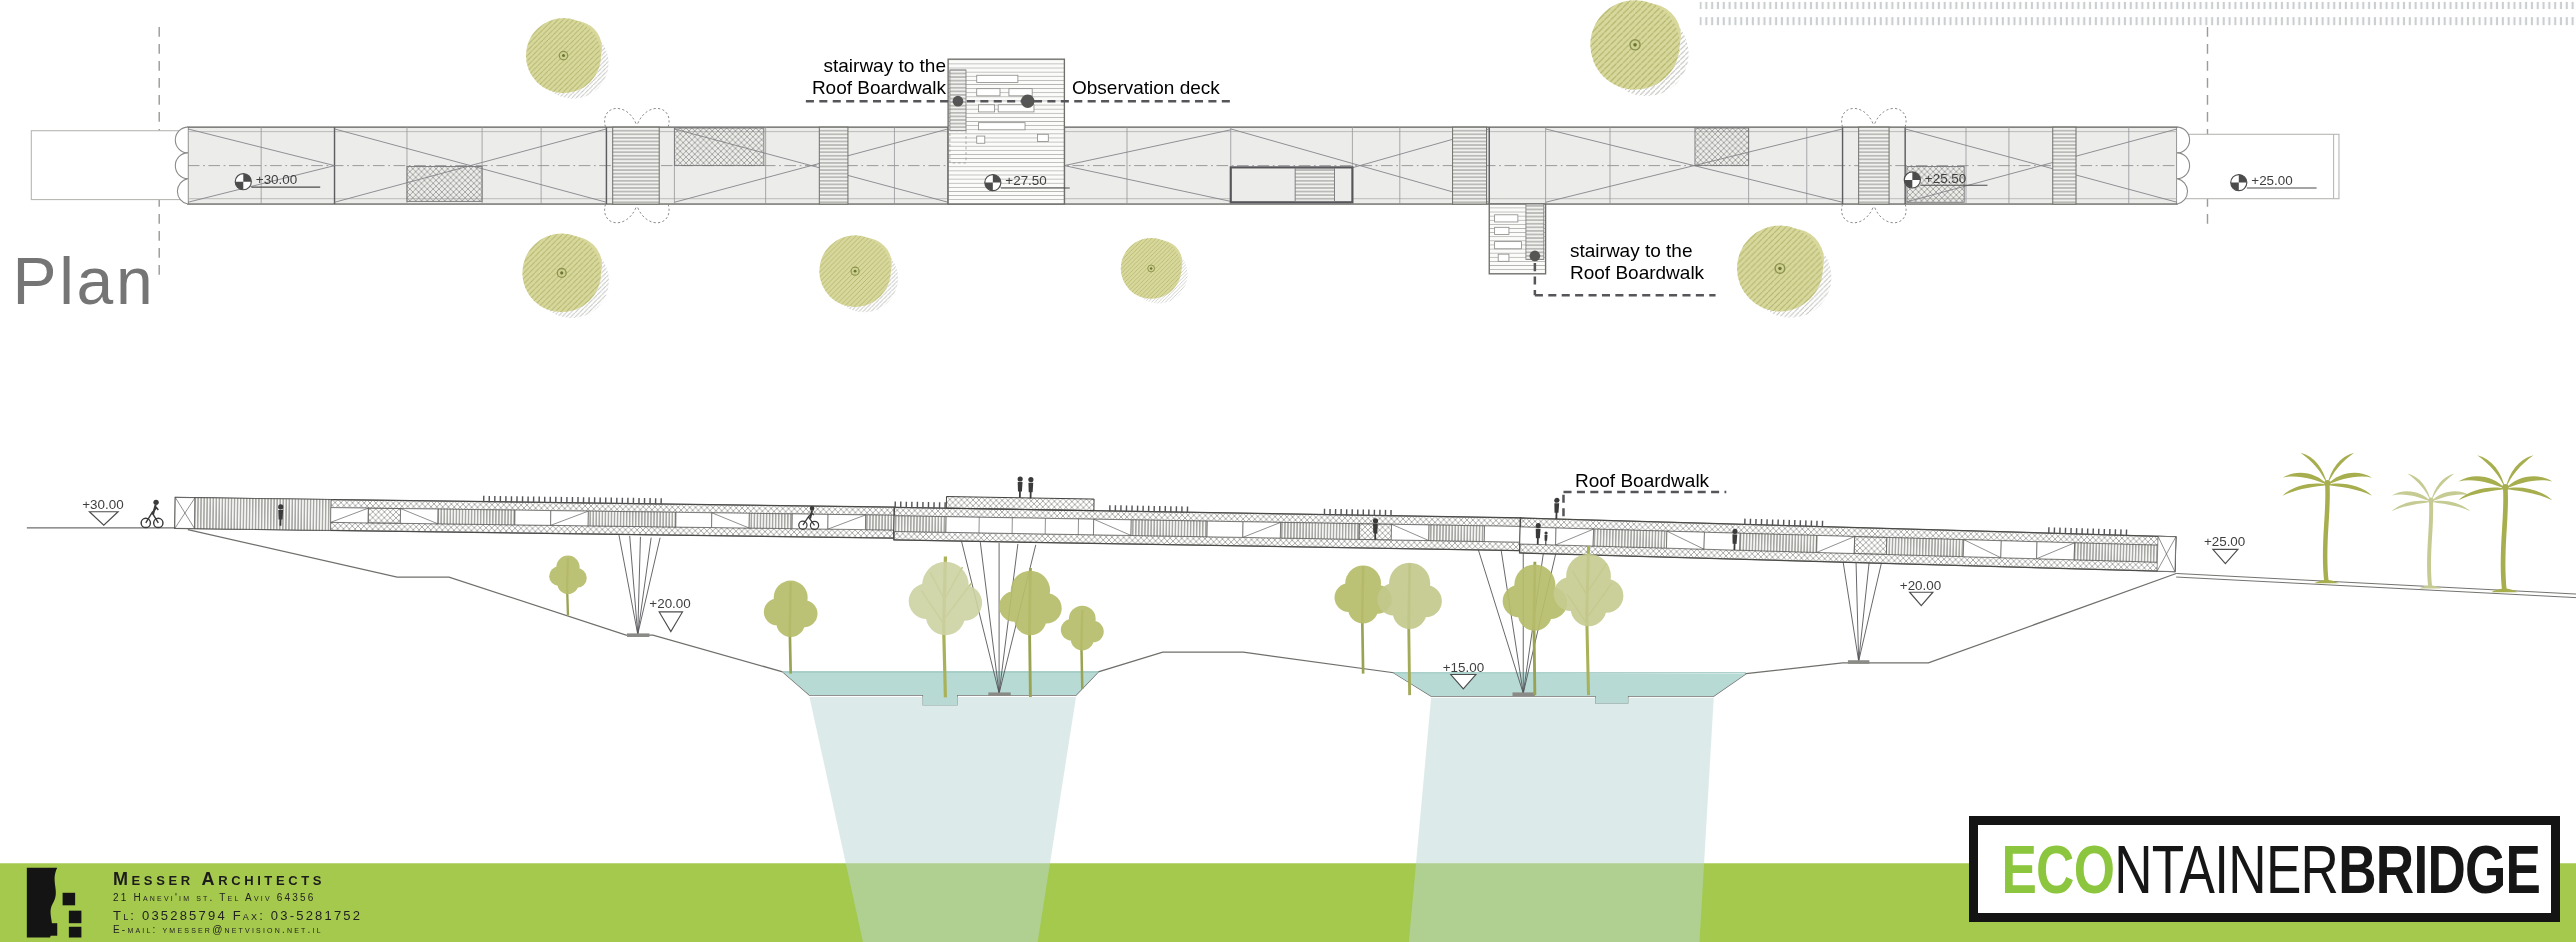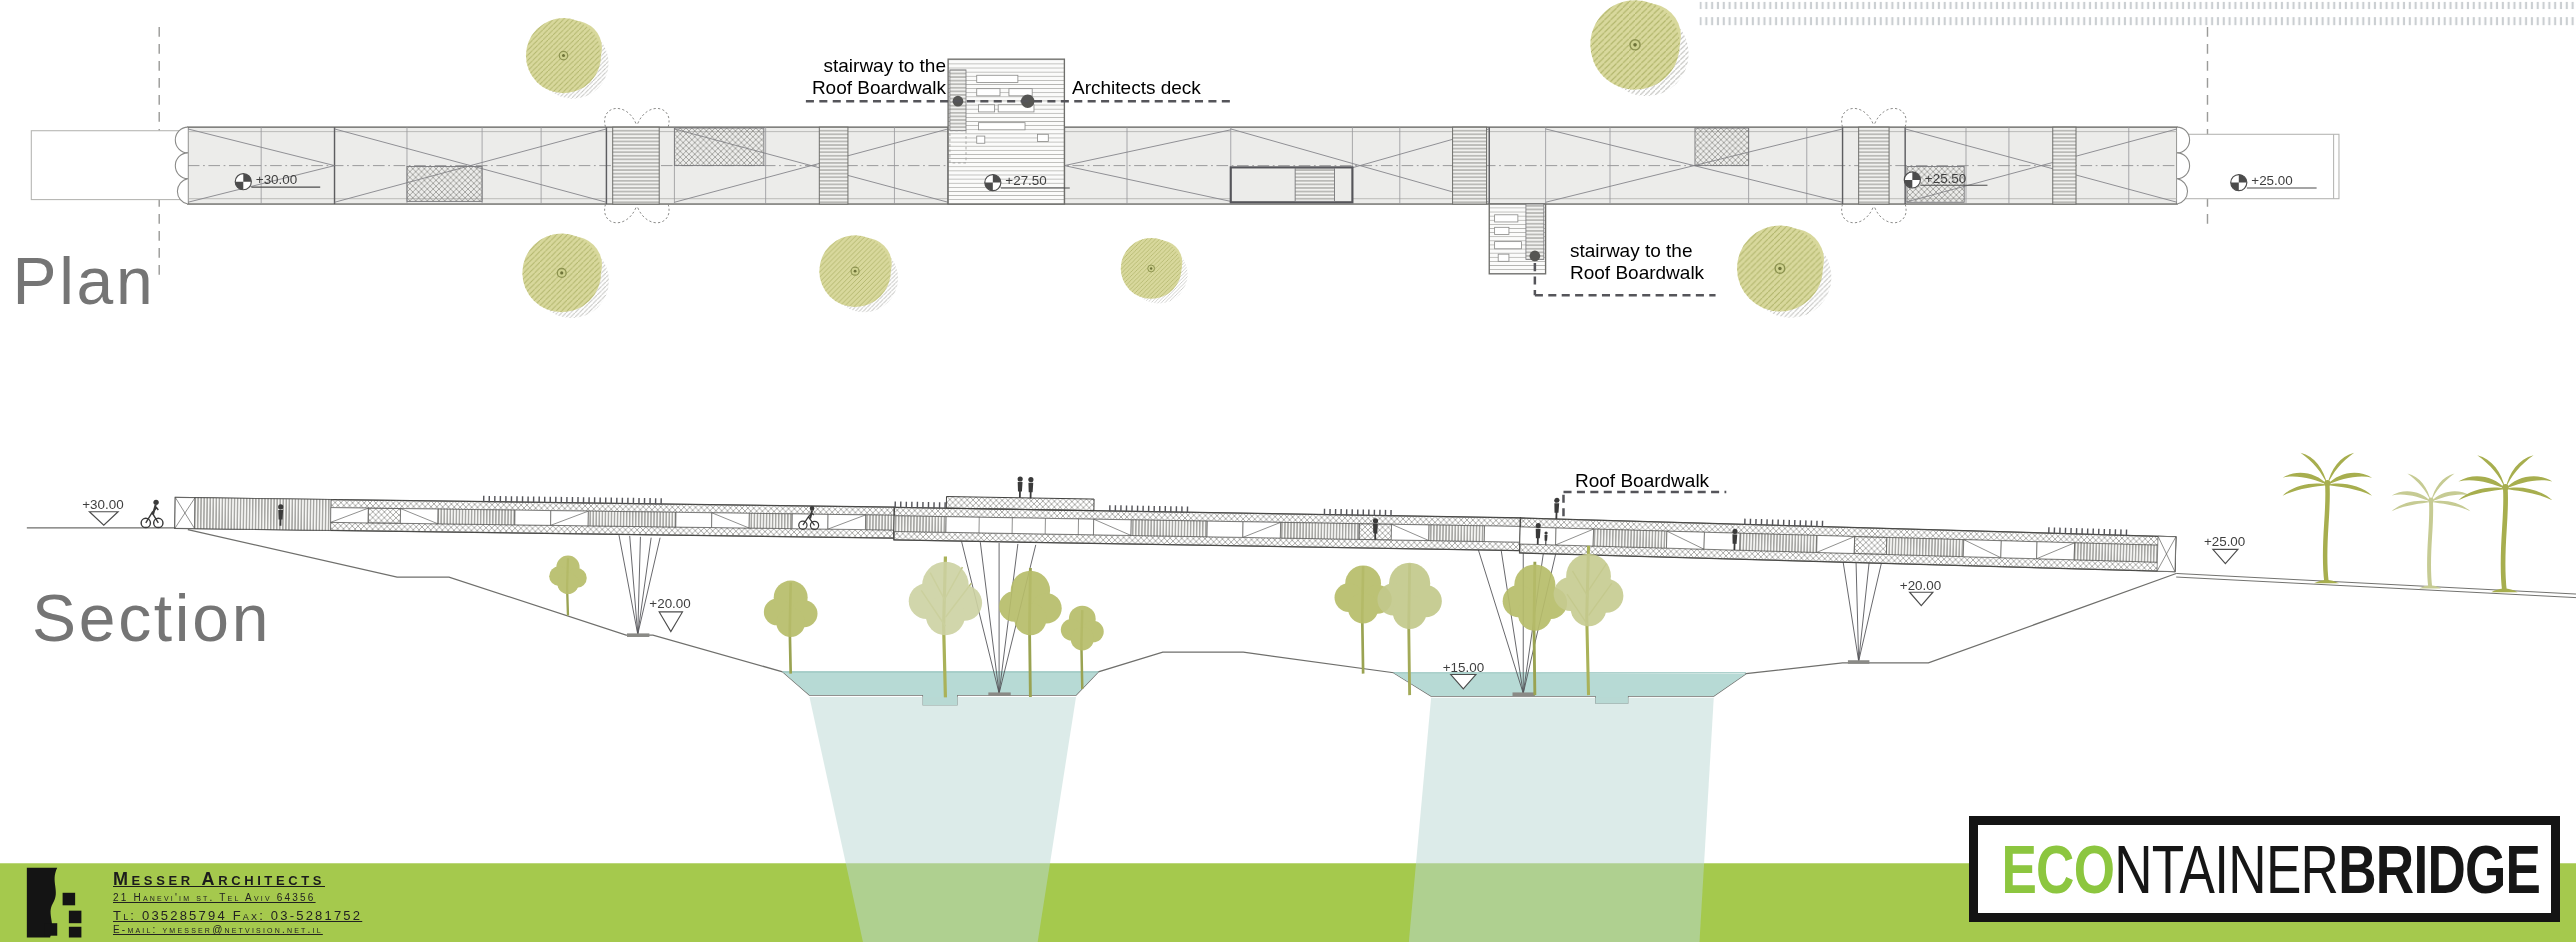--- a/index.html
+++ b/index.html
@@ -2,21 +2,21 @@
 <html style="font-size:14.3px"><head>
 <meta charset="utf-8">
 <style>
   html,body{margin:0;padding:0;background:#fff;}
   #board{position:relative;width:2576px;height:943px;background:#ffffff;overflow:hidden;
          font-family:"Liberation Sans",sans-serif;}
   svg{position:absolute;left:0;top:0;}
   .view-title{position:absolute;color:#757575;font-size:66px;letter-spacing:2.7px;}
   .anno{position:absolute;font-size:19px;line-height:21.5px;color:#000000;}
   .anno.right{text-align:right;}
-  .footer-text{position:absolute;color:#222;font-variant:small-caps;letter-spacing:2.2px;text-decoration:underline;}
+  .footer-text{position:absolute;color:#222;font-variant:small-caps;letter-spacing:2.2px;}
   .firm{font-size:18px;font-weight:bold;letter-spacing:3.6px;color:#1c1c1c;}
   .faddr{font-size:10px;}
   .fphone{font-size:13px;}
   .femail{font-size:10px;}
   #ecologo{position:absolute;left:1969px;top:816px;width:591px;height:106px;background:#fff;
            border:9.8px solid #141414;box-sizing:border-box;display:flex;align-items:center;
            overflow:hidden;}
   #ecologo .inner{transform:scaleX(0.78);transform-origin:left center;white-space:nowrap;
                   font-size:68px;font-weight:bold;letter-spacing:-0.9px;padding-left:30px;color:#161616;}
   #ecologo .eco{color:#8cc63f;font-weight:bold;}
@@ -563,27 +563,26 @@
 <g transform="translate(30,970)" fill="#141414">
   <path d="M0,0 L34,0 C26,16 38,26 29,40 C22,52 33,62 26,78 L0,78 Z"></path>
   <rect x="40" y="28" width="14" height="14"></rect>
   <rect x="47" y="48" width="14" height="14"></rect>
   <rect x="20" y="62" width="14" height="14"></rect>
   <rect x="47" y="66" width="14" height="12"></rect>
 </g>
 </svg>
 
 <div class="view-title" style="left:12.5px;top:243px;">Plan</div>
-<div class="view-title" style="left:32px;top:580px;">Section</div>
 
 <div class="anno right" style="left:746px;top:55px;width:200px;">
   <div>stairway to the</div>
   <div>Roof Boardwalk</div>
 </div>
-<div class="anno" style="left:1072px;top:77px;">Architects deck</div>
+<div class="anno" style="left:1072px;top:77px;">Observation deck</div>
 <div class="anno" style="left:1570px;top:240px;">
   <div>stairway to the</div>
   <div>Roof Boardwalk</div>
 </div>
 <div class="anno" style="left:1575px;top:470px;">Roof Boardwalk</div>
 
 <div class="footer-text firm" style="left:113px;top:869px;">Messer Architects</div>
 <div class="footer-text faddr" style="left:113px;top:892px;">21 Hanevi'im st. Tel Aviv  64356</div>
 <div class="footer-text fphone" style="left:113px;top:908px;">Tl: 035285794    Fax: 03-5281752</div>
 <div class="footer-text femail" style="left:113px;top:924px;">E-mail: ymesser@netvision.net.il</div>

